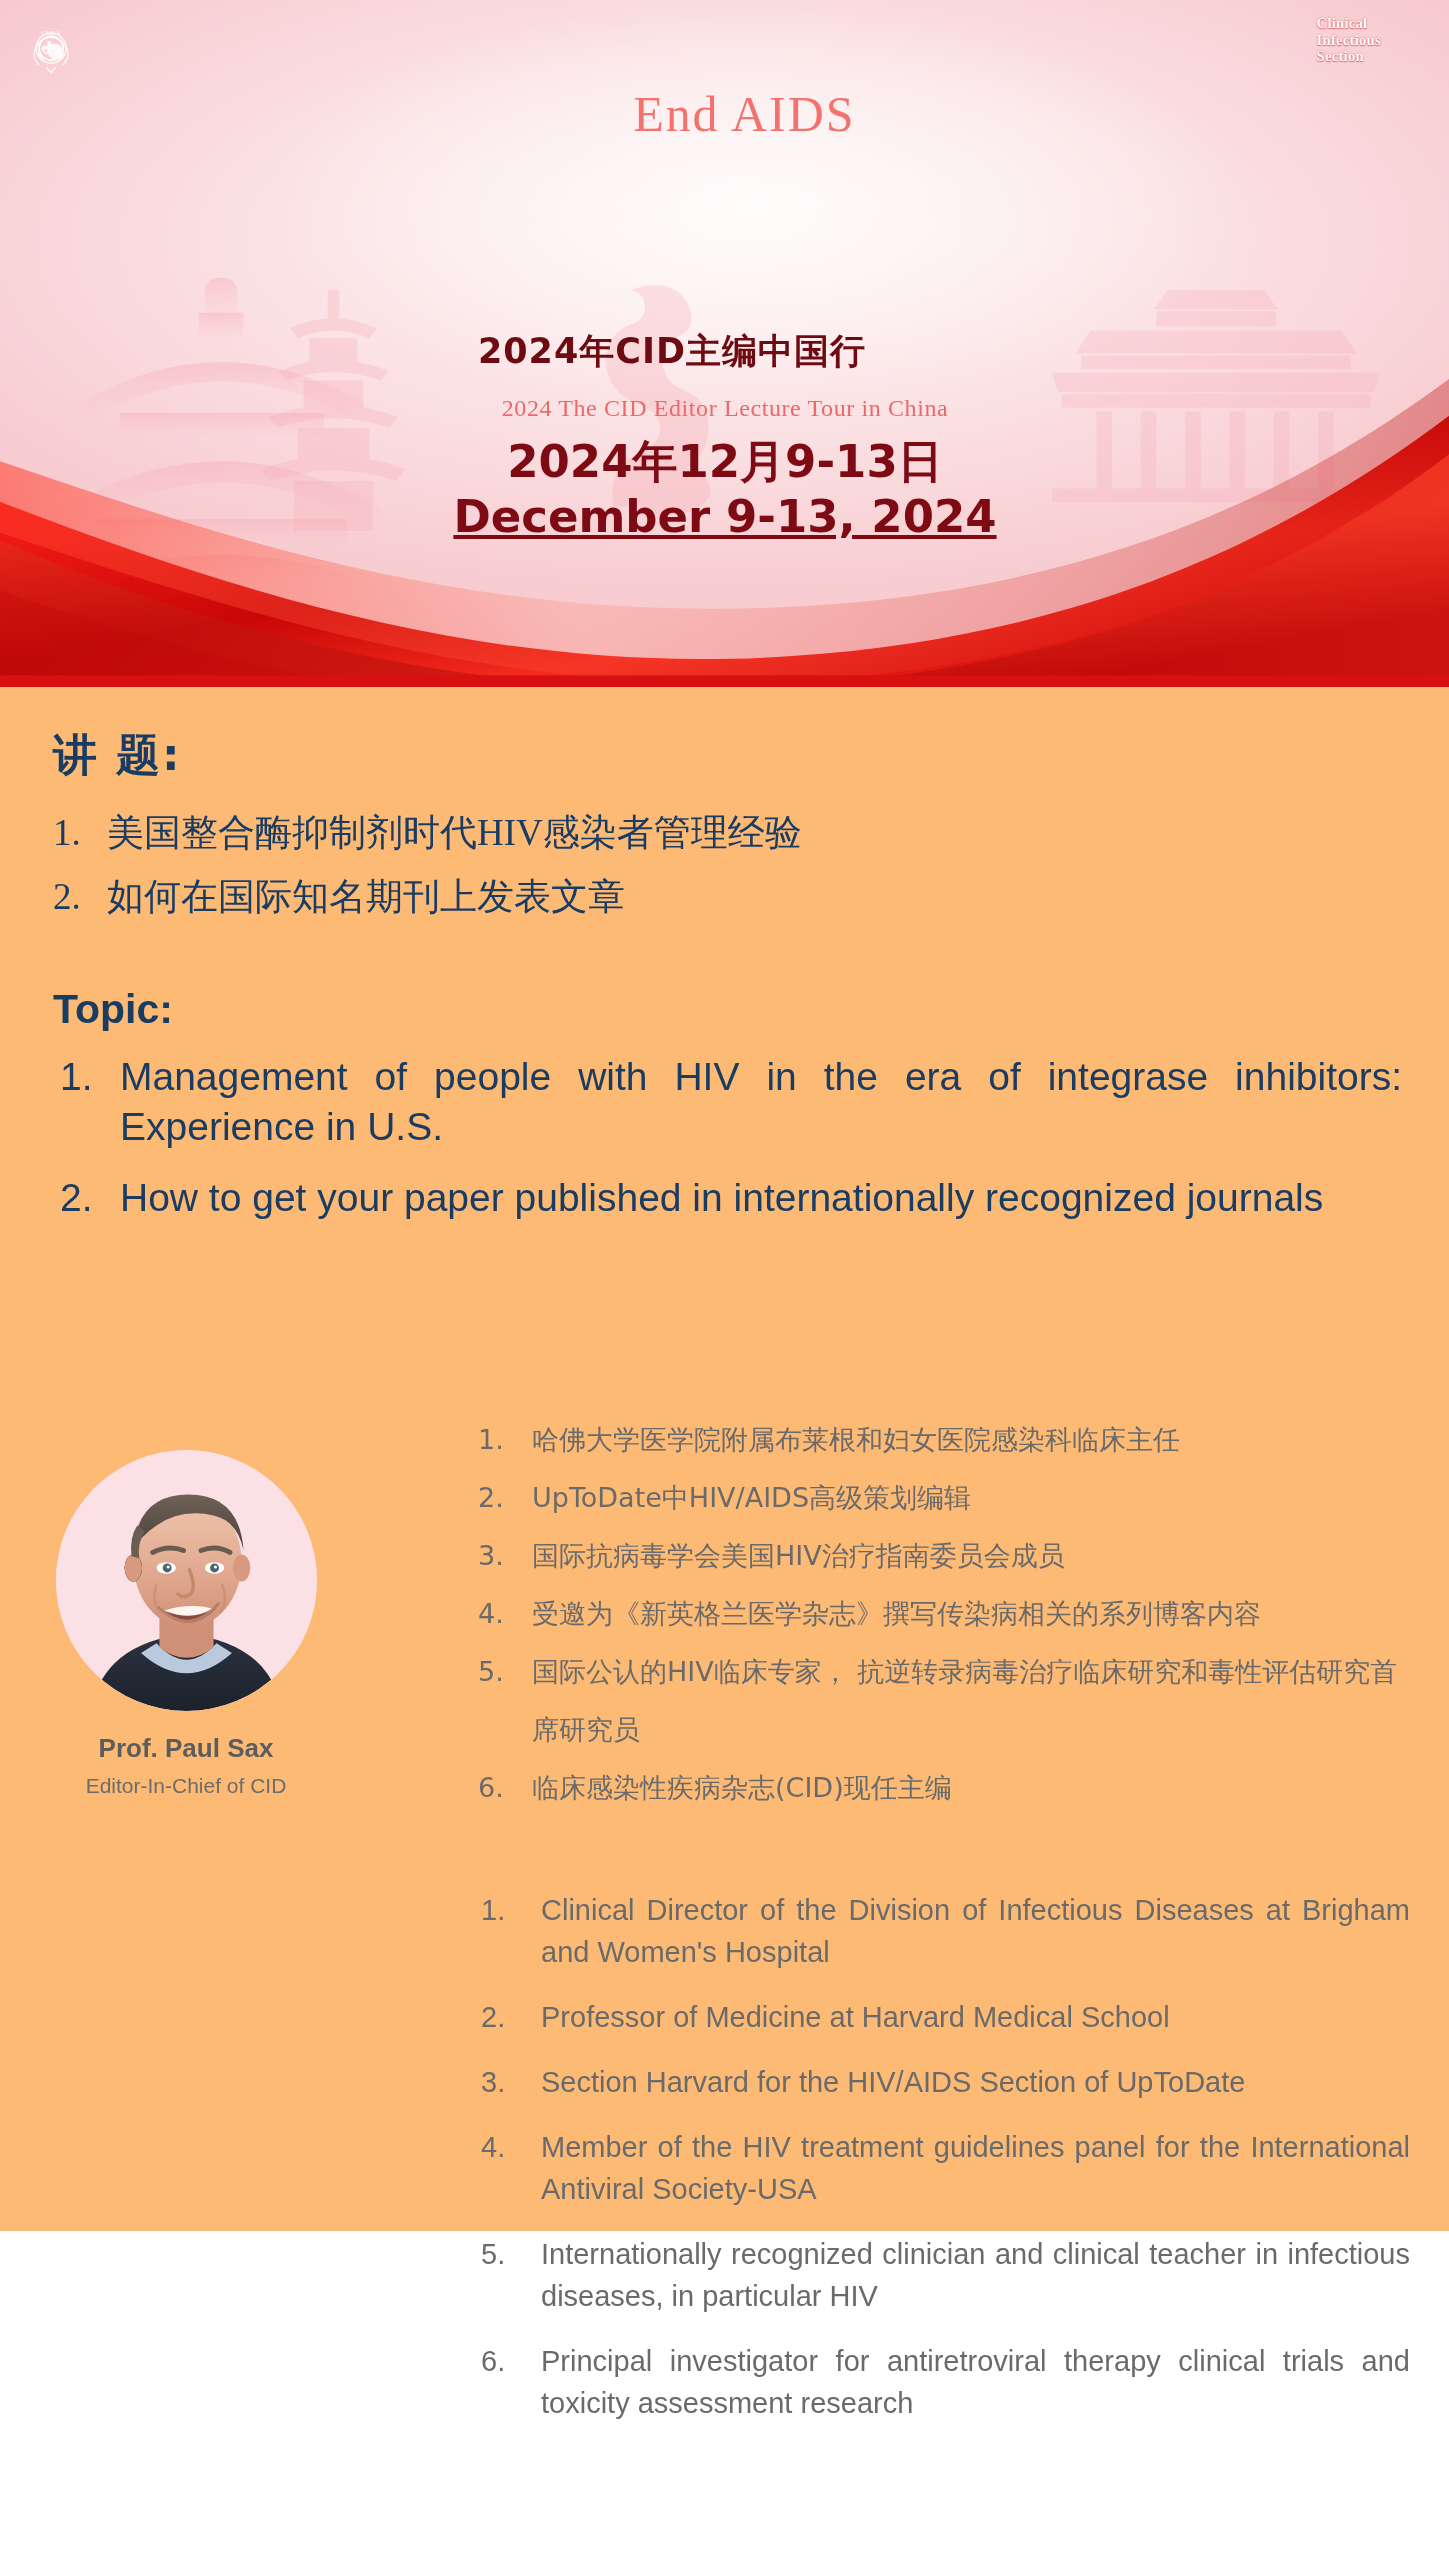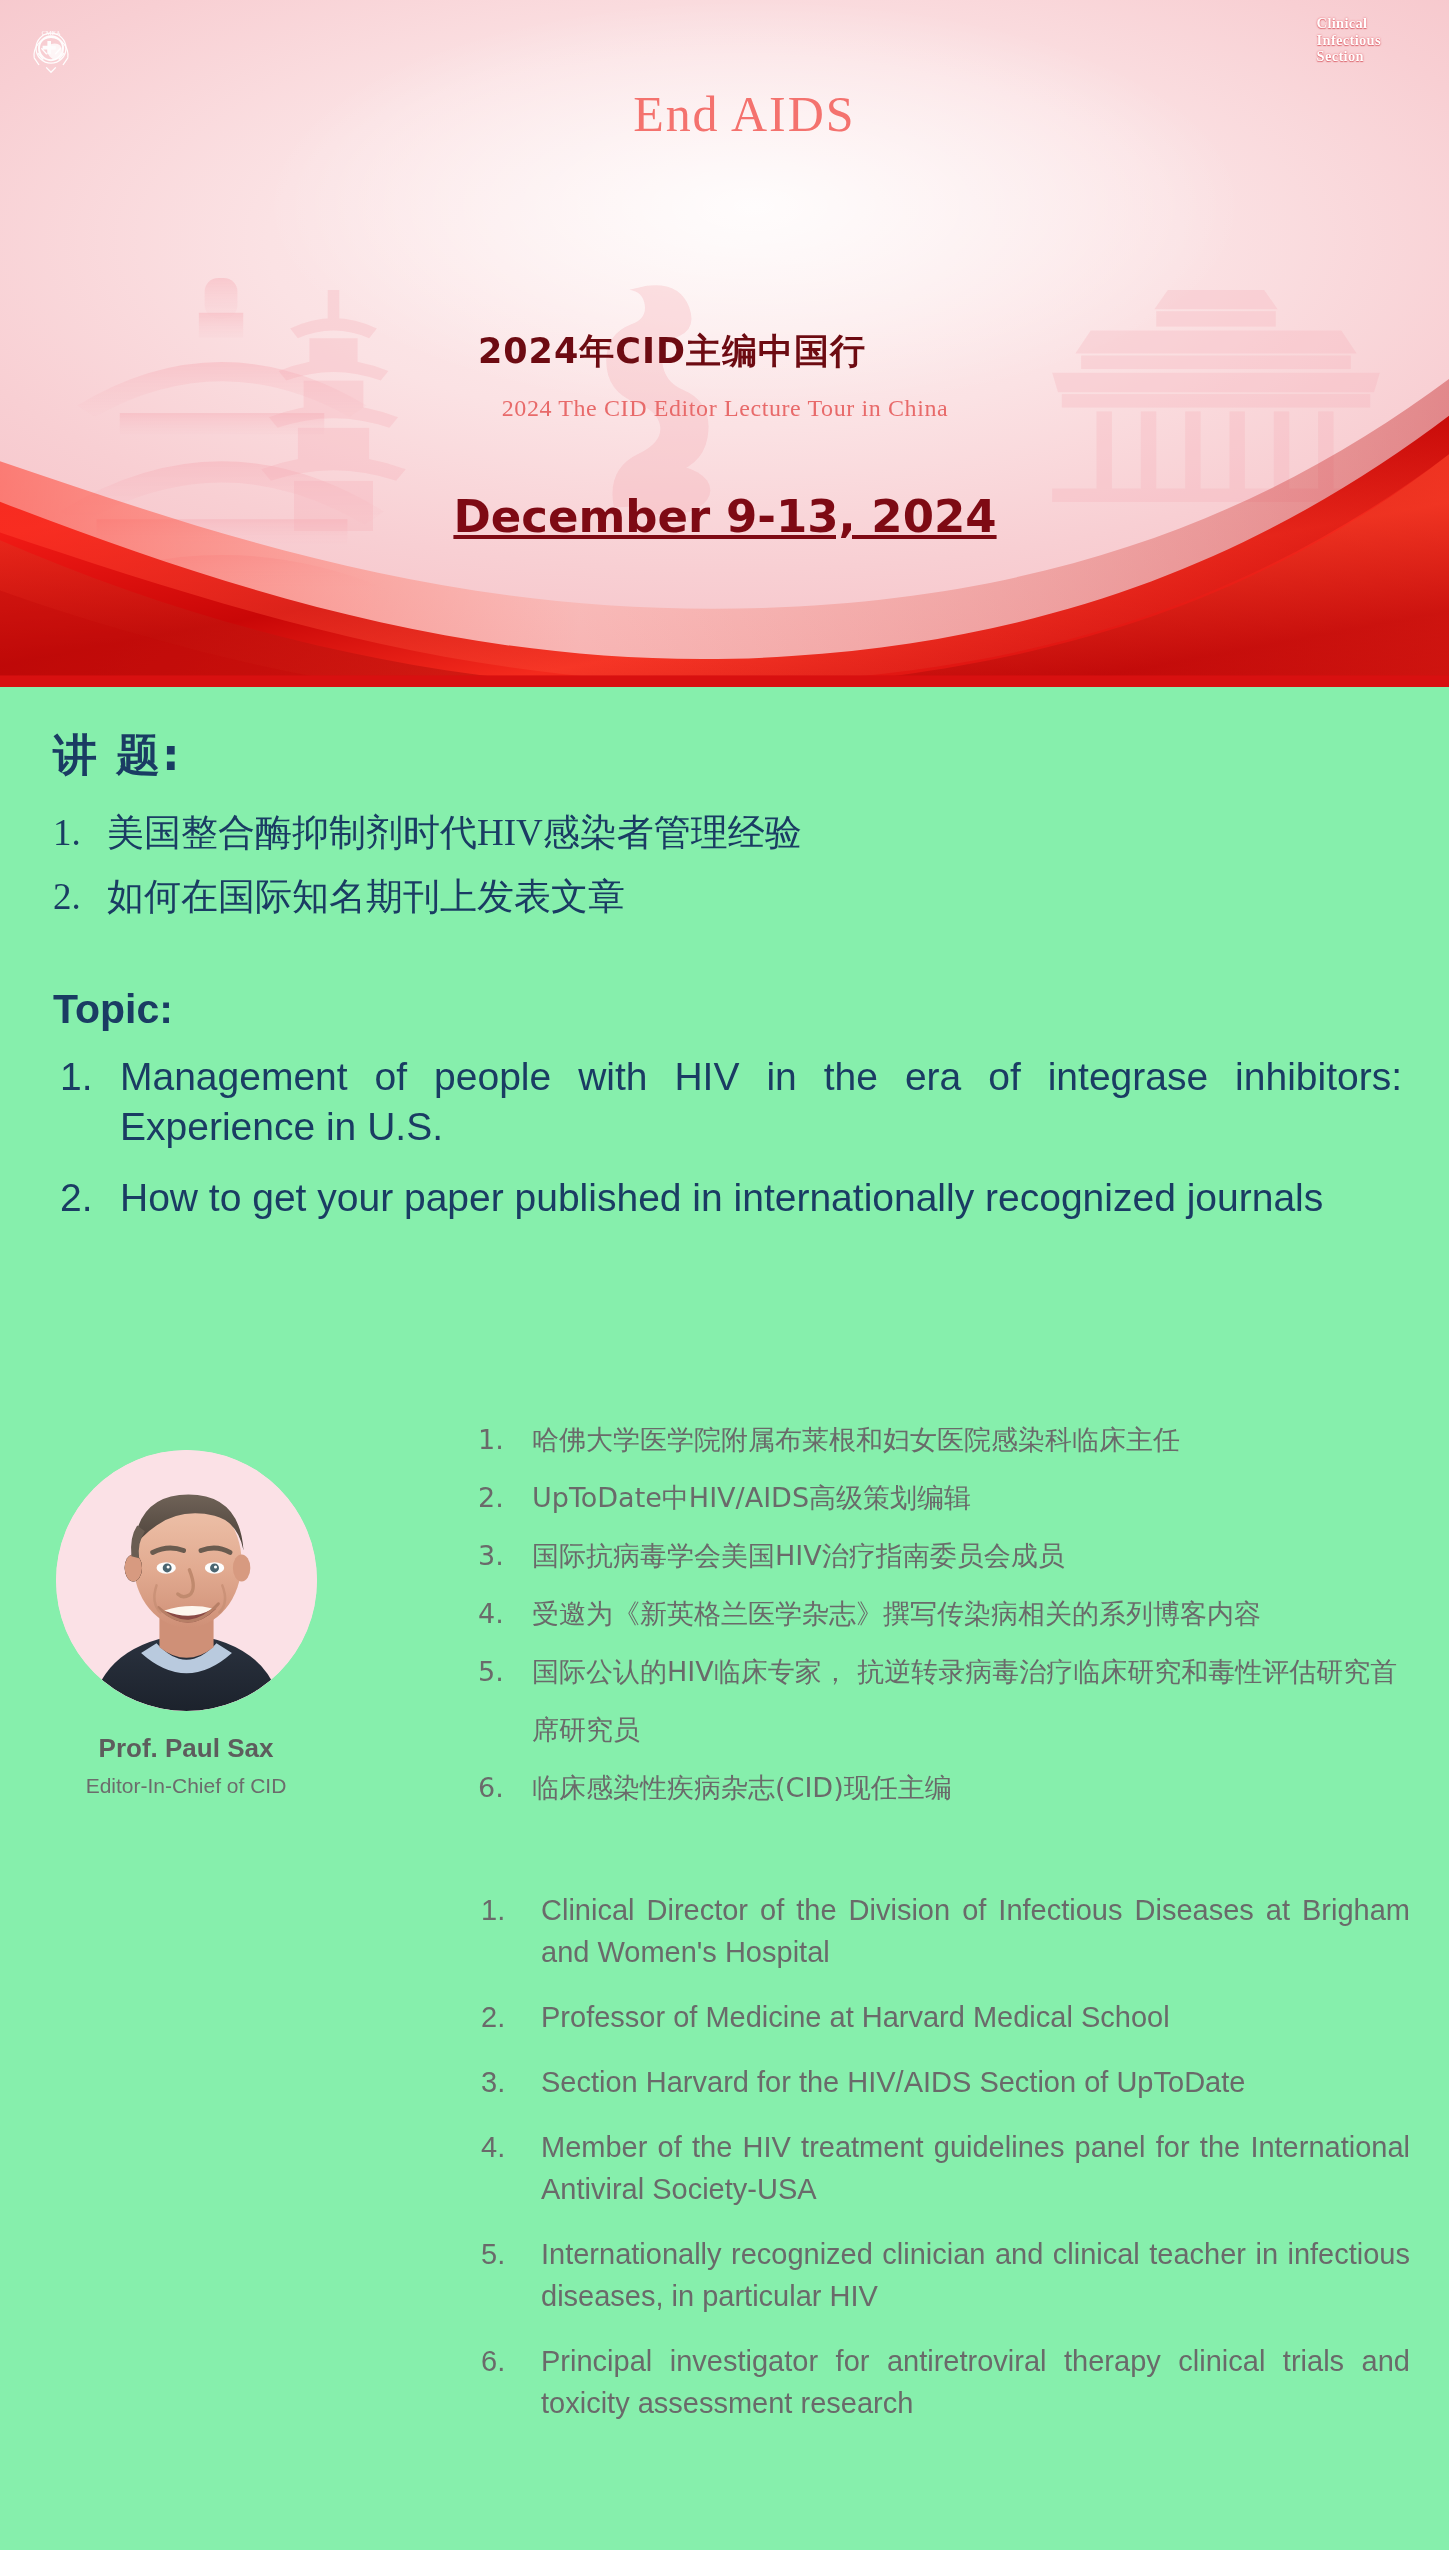--- a/index.html
+++ b/index.html
@@ -50,21 +50,21 @@
     color:#e86a6a;letter-spacing:0.6px;margin-top:20px;}
 
   .date-cn{position:absolute;left:0;top:432px;width:1450px;text-align:center;
     font-family:"DejaVu Sans","Liberation Sans",sans-serif;font-weight:700;font-size:45px;
     color:#7e0a14;letter-spacing:0px;}
   .date-en{position:absolute;left:0;top:490px;width:1450px;text-align:center;
     font-family:"DejaVu Sans","Liberation Sans",sans-serif;font-weight:700;font-size:45px;
     color:#7e0a14;letter-spacing:0px;text-decoration:underline;}
 
   
-  .body-wrap{position:absolute;left:0;top:687px;width:1450px;height:1863px;background:#86efac;}
+  .body-wrap{position:absolute;left:0;top:687px;width:1450px;height:1544px;background:#fdba74;}
 
   .sec-head-cn{position:absolute;left:53px;top:39px;font-size:44px;font-weight:700;color:#1a3c63;
     letter-spacing:1.9px;font-family:"DejaVu Sans","Liberation Sans",sans-serif;}
   .topic-cn-list{position:absolute;left:53px;top:114px;width:1062px;}
   .topic-cn-list li{font-size:37px;line-height:64px;color:#1a3c63;
     font-family:Liberation Serif, serif;font-weight:400;}
 
   .sec-head-en{position:absolute;left:53px;top:299px;font-size:41px;font-weight:700;color:#1a3c63;
     font-family:"Liberation Sans","DejaVu Sans",sans-serif;letter-spacing:0px;}
   .topic-en-list{position:absolute;left:60px;top:365px;width:1342px;}
@@ -205,20 +205,21 @@
     <div>Clinical</div>
     <div>Infectious</div>
     <div>Section</div>
   </div>
 
   <div class="end-aids"><span>End AIDS</span></div>
 
 
   <div class="sub-cn">2024年CID主编中国行</div>
   <div class="sub-en">2024 The CID Editor Lecture Tour in China</div>
+  <div class="date-cn">2024年12月9-13日</div>
   <div class="date-en">December 9-13, 2024</div>
 </div>
 
 <div class="body-wrap">
 
   <div class="sec-head-cn">讲 题:</div>
   <ol class="num cnwide topic-cn-list">
     <li>美国整合酶抑制剂时代HIV感染者管理经验</li>
     <li>如何在国际知名期刊上发表文章</li>
   </ol>

